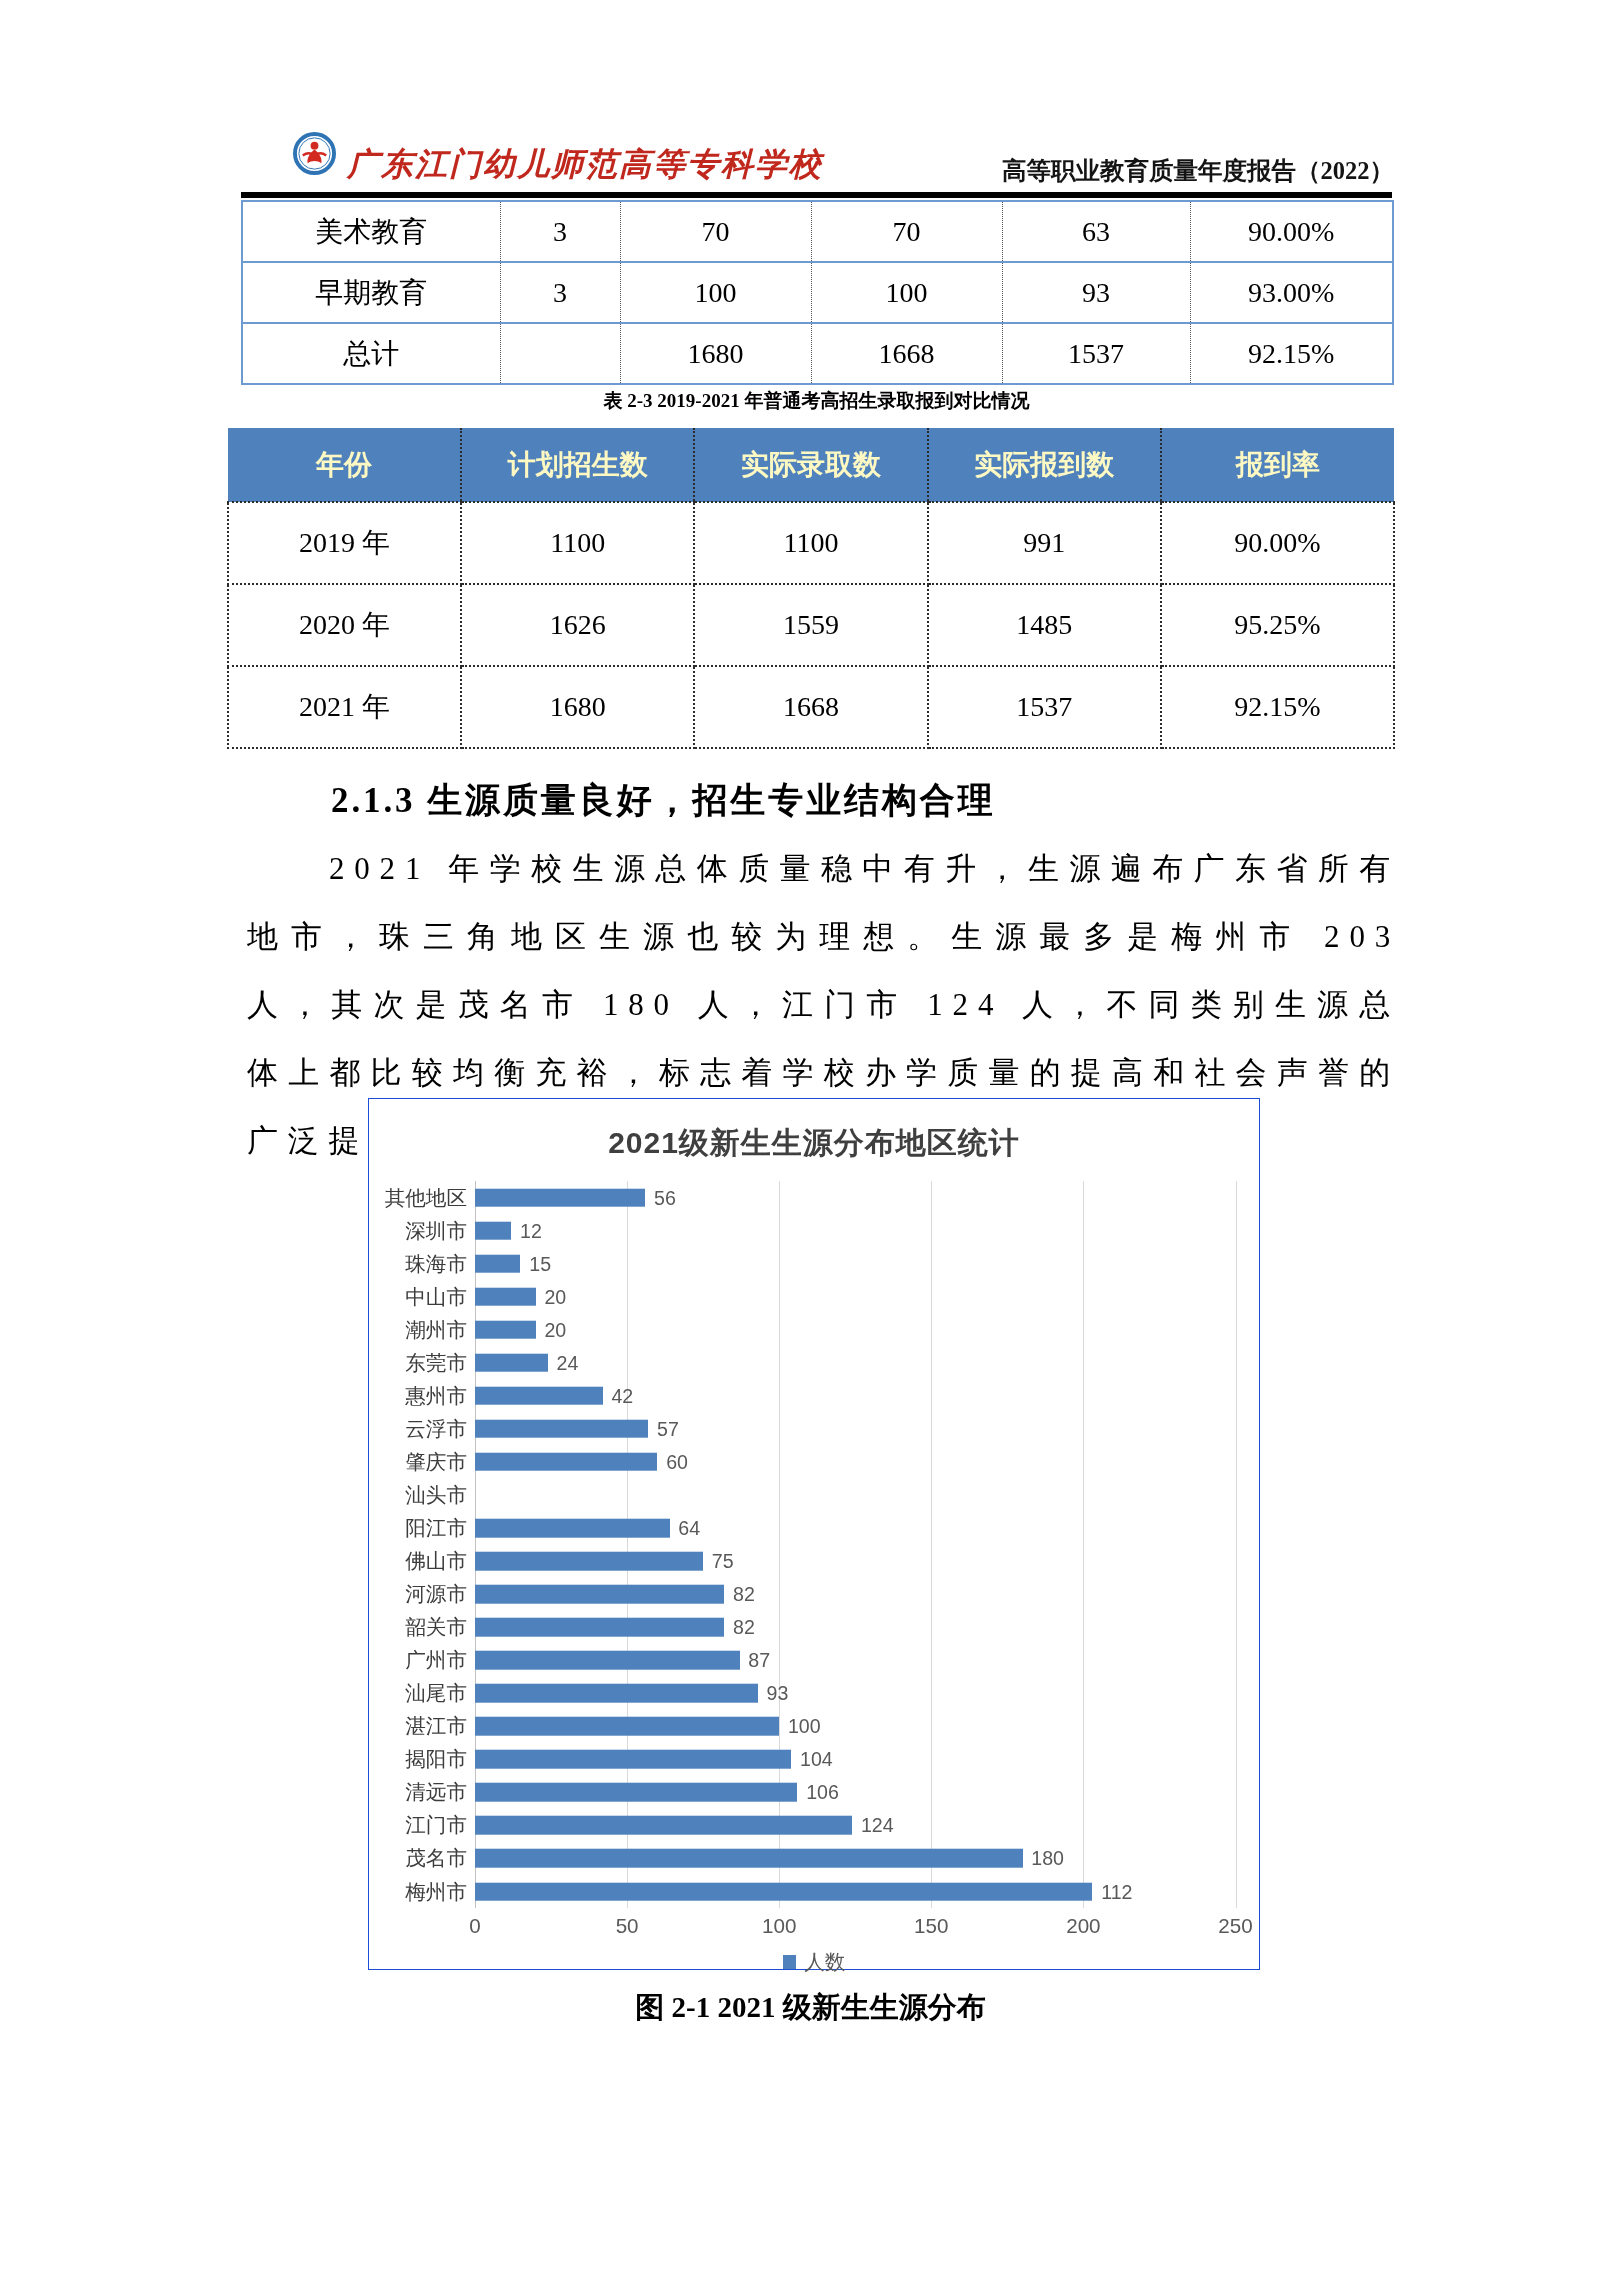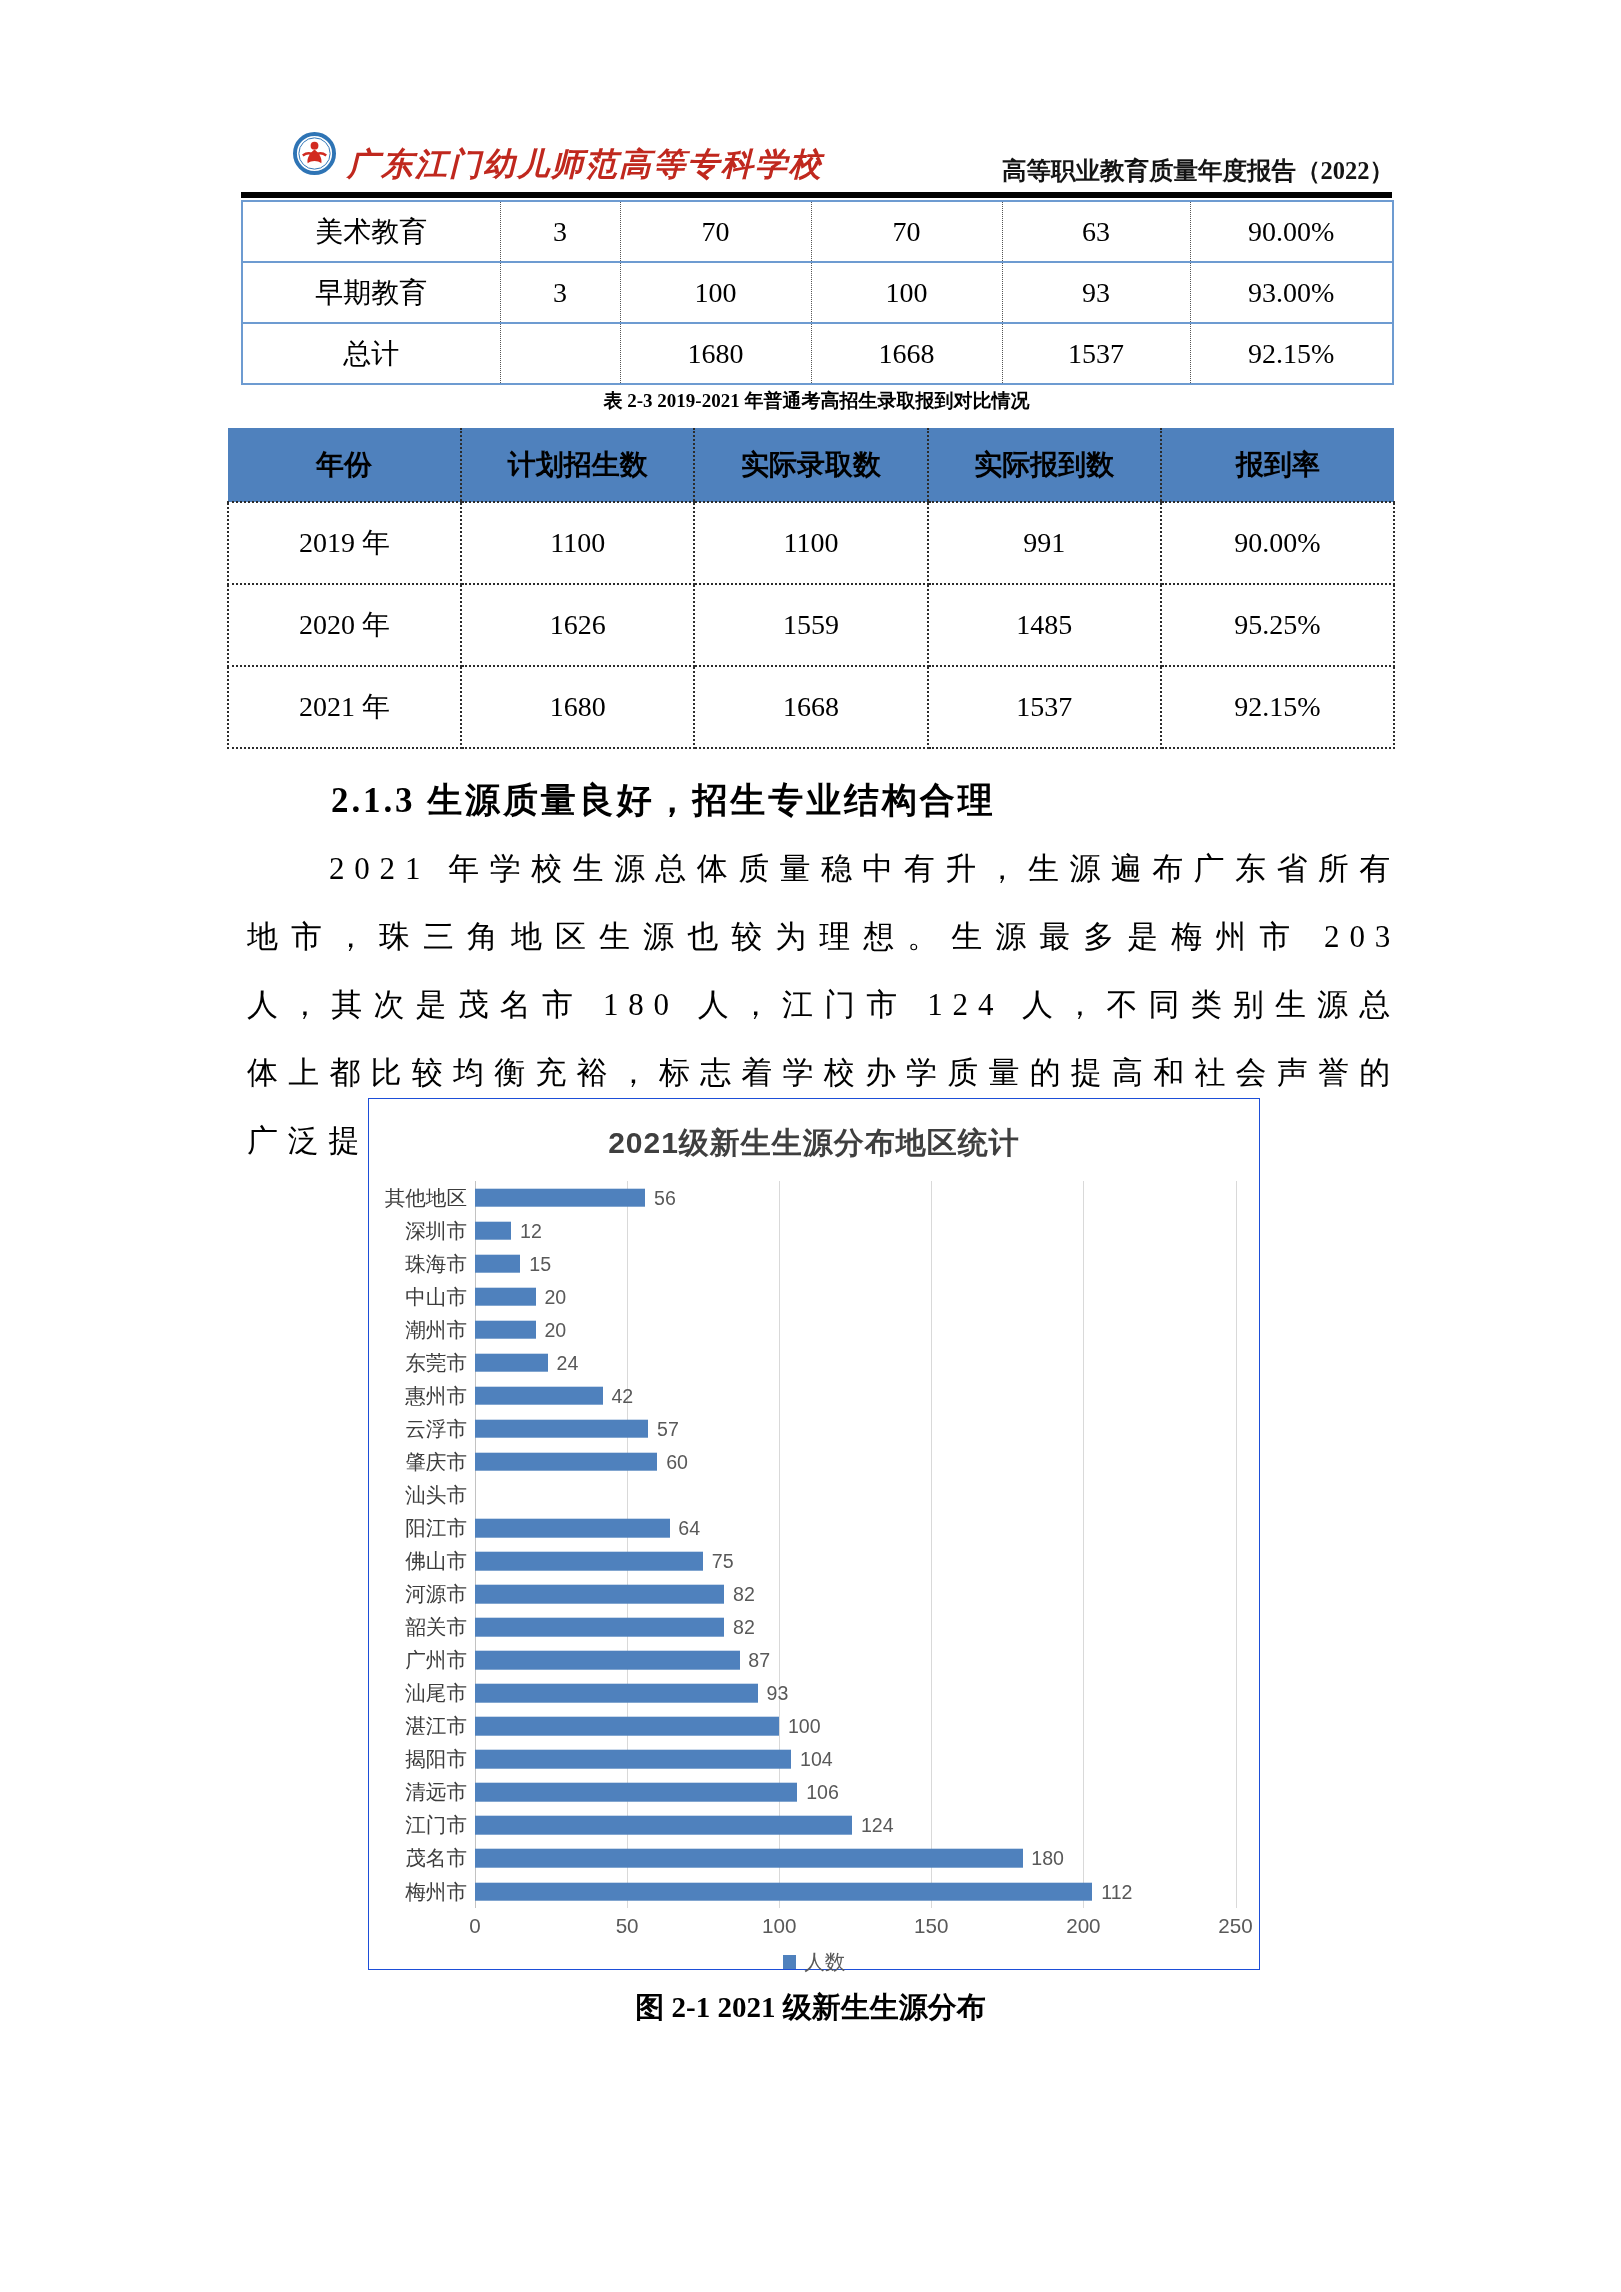--- a/index.html
+++ b/index.html
@@ -20,21 +20,21 @@
   .t1 td{height:59px;text-align:center;font-size:28px;border-left:1px dotted #555;
          border-top:2px solid #6d9bd1;padding:0;}
   .t1 td:first-child{border-left:none;}
   .t1 tr:first-child td{border-top:none;}
 
   .tcaption{position:absolute;left:241px;top:388px;width:1151px;text-align:center;
             font-size:19px;font-weight:bold;}
 
   
   .t2{position:absolute;left:227px;top:428px;width:1168px;}
-  .t2 th{height:73px;text-align:center;font-size:28px;font-weight:bold;color:#000000;
+  .t2 th{height:73px;text-align:center;font-size:28px;font-weight:bold;color:#fef9c3;
          border-left:2px dotted #2b2b2b;border-bottom:2px dotted #2b2b2b;padding:0;margin-left:48px;}
   .t2 th:first-child{border-left:none;}
   .t2 td{height:80px;text-align:center;font-size:28px;border:2px dotted #2b2b2b;padding:0;}
 
   
   .sec-heading{position:absolute;left:331px;top:777px;font-size:35px;font-weight:bold;
                letter-spacing:2.9px;white-space:nowrap;}
   .body-par{position:absolute;left:247px;top:835px;width:1153px;font-size:31px;
             line-height:68px;letter-spacing:9.8px;text-align:justify;text-indent:82px;margin:0;}
 

